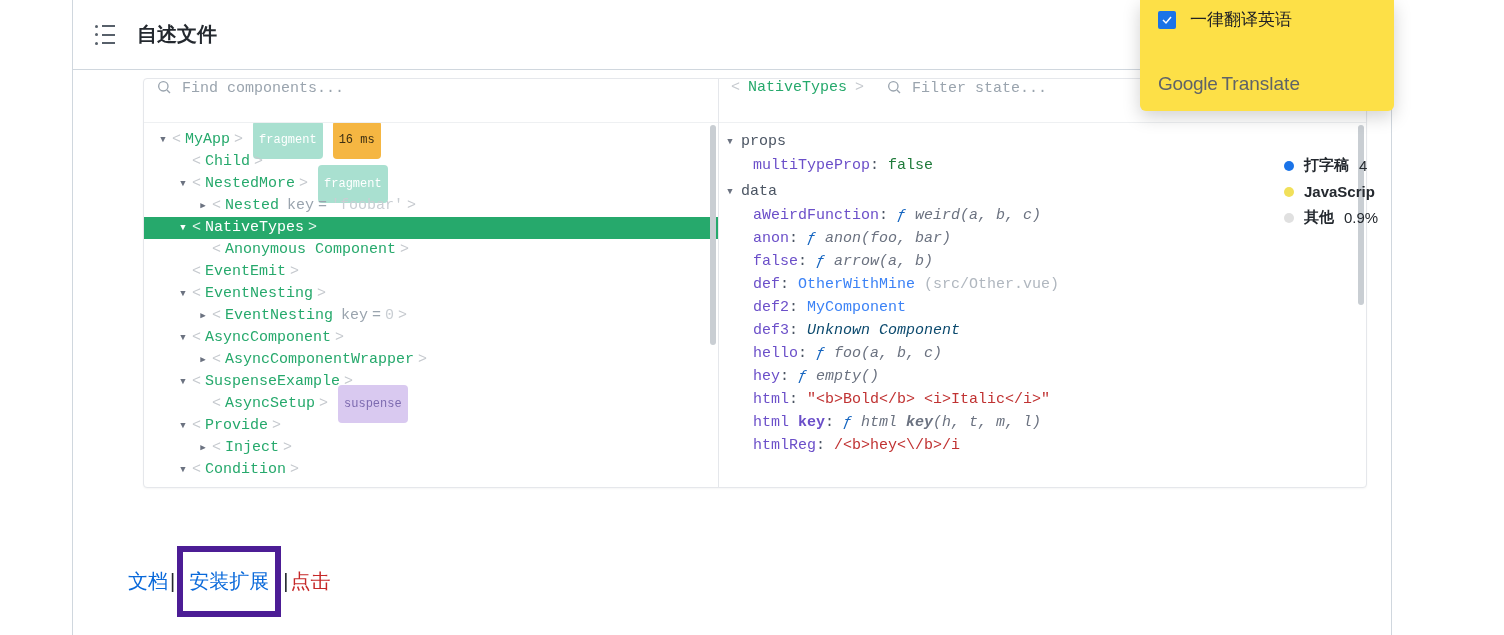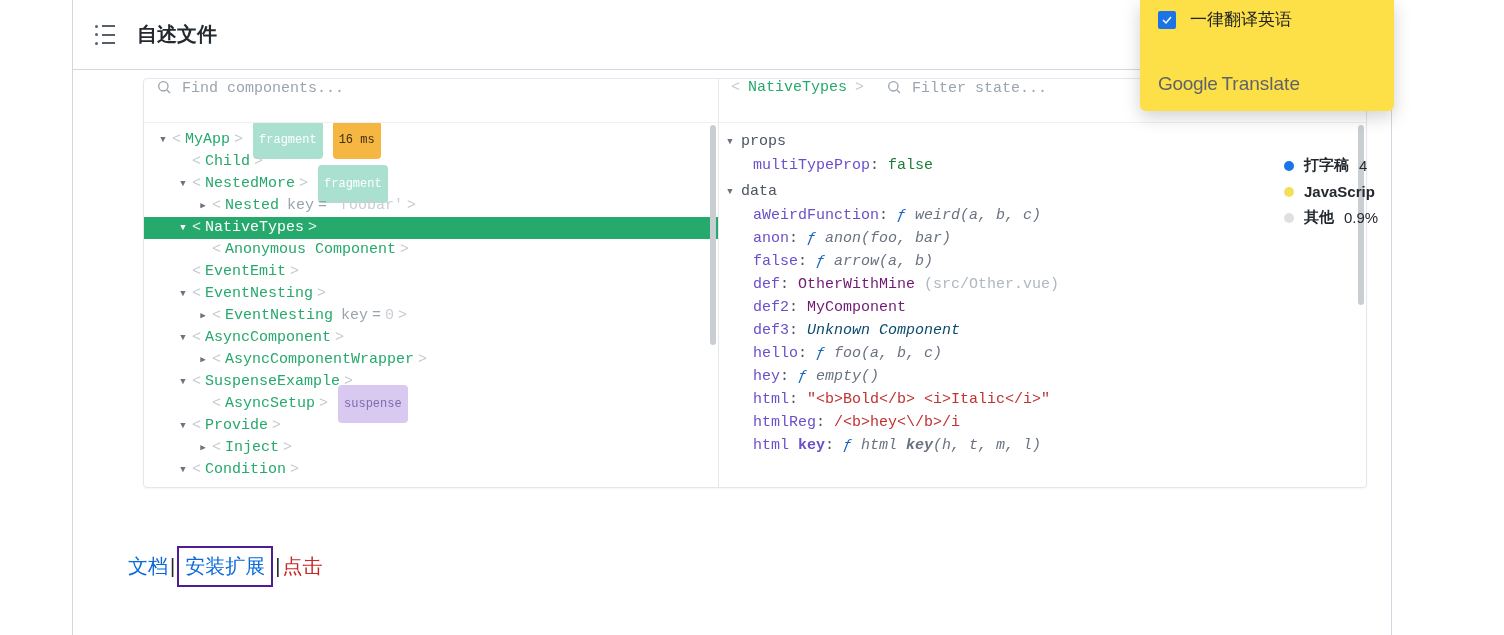--- a/index.html
+++ b/index.html
@@ -135,43 +135,43 @@
     font-size: 15px;
   }
   .sect-caret { color: #6b7280; width: 10px; display:inline-flex; justify-content:center;}
   .kv-block { padding-left: 34px; }
   .kv-row { line-height: 23px; white-space: nowrap; }
   .kv-key { color: #6b4fc9; }
   .kv-col { color: #4b5563; }
   .kv-bool { color: #1f7a3a; text-align: center; }
   .fn-f { color: #1565c0; font-style: italic; }
   .fn-sig { color: #6b7280; font-style: italic; }
-  .kv-def { color: #701a75; }
+  .kv-def { color: #3b82f6; }
   .kv-defpath { color: #b0b7bf; }
   .kv-unk { color: #0c4a6e; font-style: italic; }
   .kv-str { color: #c03232; }
   .kv-reg { color: #c03232; }
   .pane-head .sel-comp { color: #26a96c; }
   .code-icon {
     position: absolute;
     right: 10px; top: 12px;
     color: #6b7280;
   }
   .links-row {
     margin: 58px 0 0 55px;
     font-size: 20px;
     display: flex;
     align-items: baseline;
     gap: 2px;
   }
   .links-row .lnk { color: #0969da; }
   .links-row .red { color: #c62828; }
   .red-box {
-    border: 2px solid #4c1d95;
-    padding: 5px 6px;
+    border: 6px solid #4c1d95;
+    padding: 16px 6px;
     display: inline-block;
   }
   
   .translate-pop {
     position: absolute;
     right: 6px;
     top: 0;
     width: 254px;
     background: #fde047;
     box-shadow: 0 6px 18px rgba(0,0,0,0.18);
@@ -387,22 +387,22 @@
             <div class="kv-block">
               <div class="kv-row"><span class="kv-key">aWeirdFunction</span><span class="kv-col">: </span><span class="fn-f">ƒ </span><span class="fn-sig">weird(a, b, c)</span></div>
               <div class="kv-row"><span class="kv-key">anon</span><span class="kv-col">: </span><span class="fn-f">ƒ </span><span class="fn-sig">anon(foo, bar)</span></div>
               <div class="kv-row"><span class="kv-key">false</span><span class="kv-col">: </span><span class="fn-f">ƒ </span><span class="fn-sig">arrow(a, b)</span></div>
               <div class="kv-row"><span class="kv-key">def</span><span class="kv-col">: </span><span class="kv-def">OtherWithMine</span><span class="kv-defpath"> (src/Other.vue)</span></div>
               <div class="kv-row"><span class="kv-key">def2</span><span class="kv-col">: </span><span class="kv-def">MyComponent</span></div>
               <div class="kv-row"><span class="kv-key">def3</span><span class="kv-col">: </span><span class="kv-unk">Unknown Component</span></div>
               <div class="kv-row"><span class="kv-key">hello</span><span class="kv-col">: </span><span class="fn-f">ƒ </span><span class="fn-sig">foo(a, b, c)</span></div>
               <div class="kv-row"><span class="kv-key">hey</span><span class="kv-col">: </span><span class="fn-f">ƒ </span><span class="fn-sig">empty()</span></div>
               <div class="kv-row"><span class="kv-key">html</span><span class="kv-col">: </span><span class="kv-str">"&lt;b&gt;Bold&lt;/b&gt; &lt;i&gt;Italic&lt;/i&gt;"</span></div>
+              <div class="kv-row"><span class="kv-key">html <b>key</b></span><span class="kv-col">: </span><span class="fn-f">ƒ </span><span class="fn-sig">html <b>key</b>(h, t, m, l)</span></div>
               <div class="kv-row"><span class="kv-key">htmlReg</span><span class="kv-col">: </span><span class="kv-reg">/&lt;b&gt;hey&lt;\/b&gt;/i</span></div>
-              <div class="kv-row"><span class="kv-key">html <b>key</b></span><span class="kv-col">: </span><span class="fn-f">ƒ </span><span class="fn-sig">html <b>key</b>(h, t, m, l)</span></div>
             </div>
             <div class="tree-scrolltrack"></div>
           </div>
       </div>
     </div>
 
     <div class="links-row">
       <span class="lnk">文档</span>
       <span>|</span>
       <span class="red-box"><span class="lnk">安装扩展</span></span>

